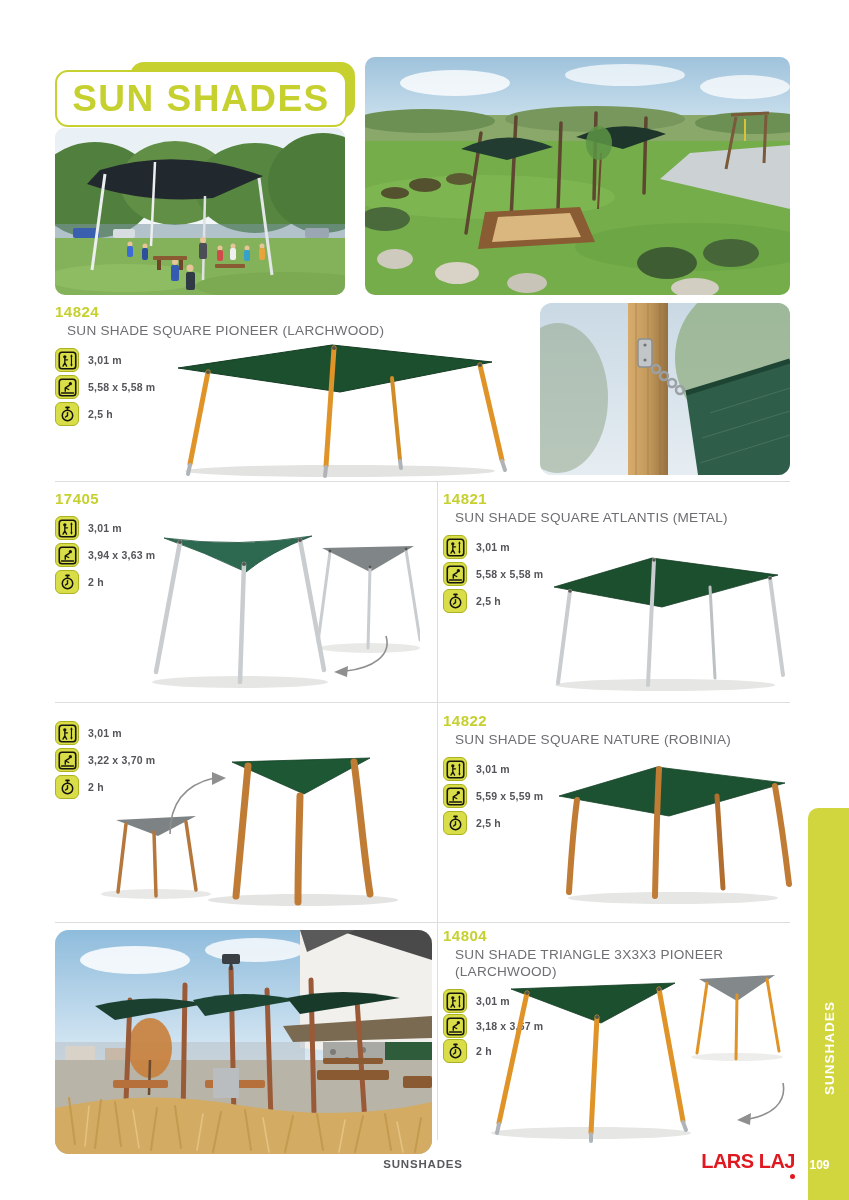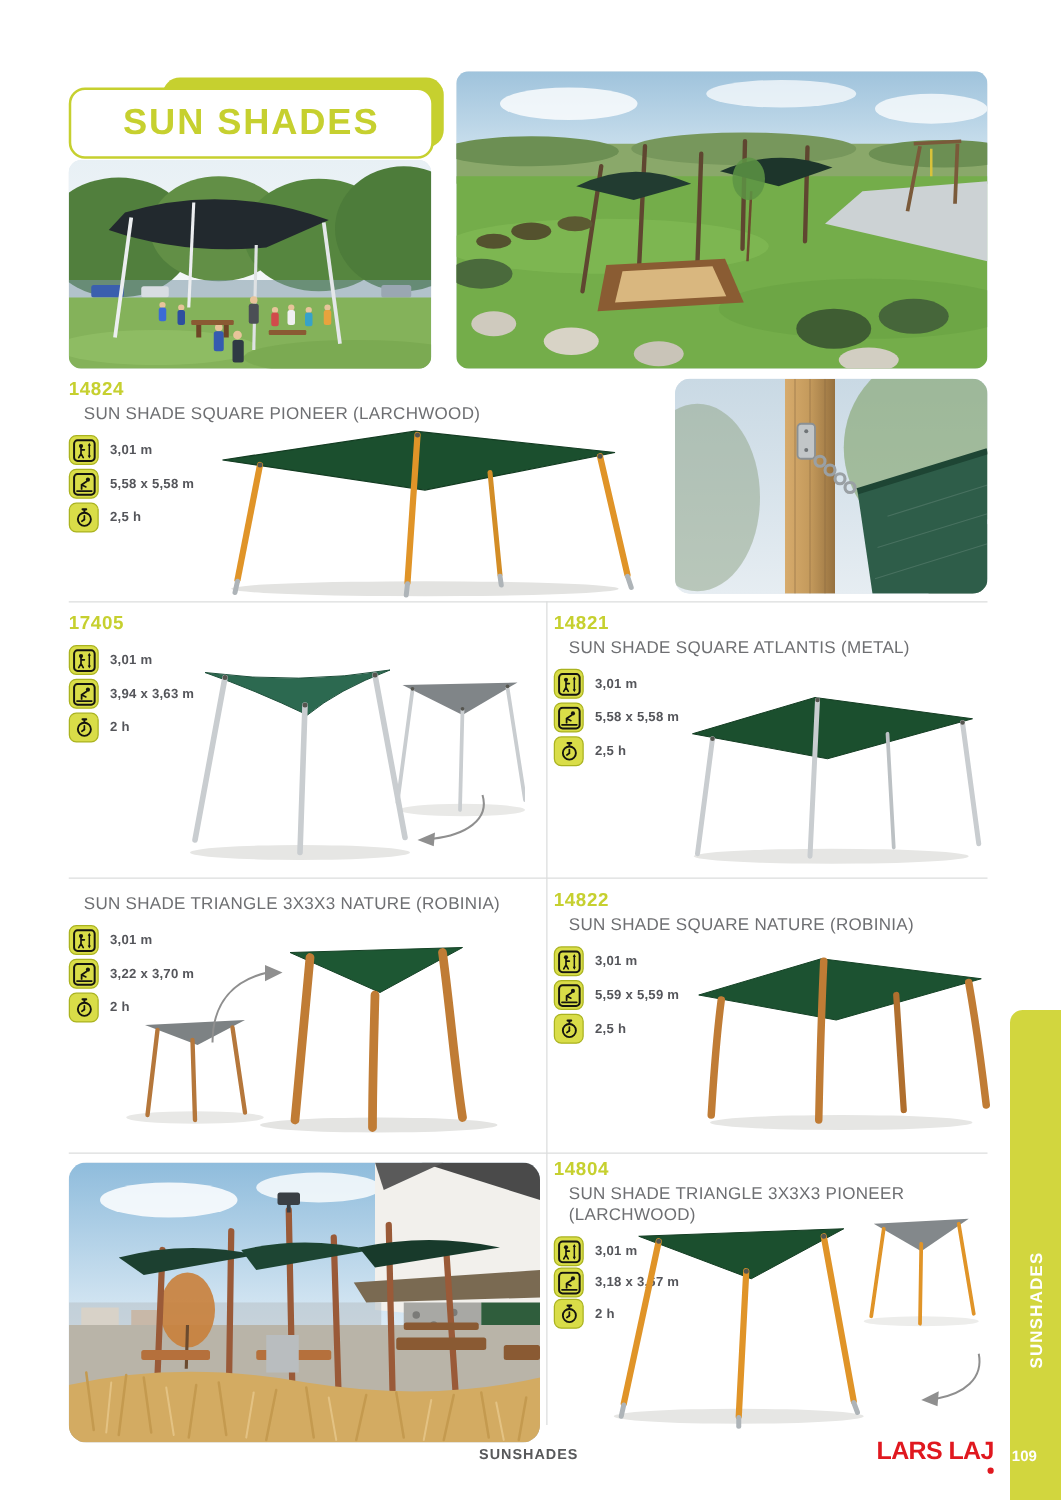--- a/index.html
+++ b/index.html
@@ -3,21 +3,21 @@
 <meta charset="utf-8">
 <style>
   html,body{margin:0;padding:0;background:#ffffff;}
   body{width:849px;height:1200px;position:relative;font-family:"Liberation Sans",sans-serif;overflow:hidden;}
   .abs{position:absolute;}
 
   
   .title-back{left:130px;top:62px;width:225px;height:56px;background:#c6d02f;border-radius:14px;}
   .title-box{left:55px;top:70px;width:288px;height:53px;background:#ffffff;border:2.5px solid #c6d02f;border-radius:13px;
              display:flex;align-items:center;justify-content:center;}
-  .title-text{font-size:29px;font-weight:bold;color:#c6d02f;letter-spacing:1.5px;}
+  .title-text{font-size:37px;font-weight:bold;color:#c6d02f;letter-spacing:1.5px;}
 
   
   .photo{overflow:hidden;background:#dfe8ee;}
   .photo svg{display:block;}
   .photo-left{left:55px;top:128px;width:290px;height:167px;border-radius:10px;}
   .photo-right{left:365px;top:57px;width:425px;height:238px;border-radius:10px;}
   .photo-detail{left:540px;top:303px;width:250px;height:172px;border-radius:12px;}
   .photo-bottom{left:55px;top:930px;width:377px;height:224px;border-radius:14px;}
 
   
@@ -383,21 +383,20 @@
         <circle cx="30" cy="46" r="1.8"></circle>
         <circle cx="114" cy="15" r="1.8"></circle>
         <circle cx="230" cy="33" r="1.8"></circle>
       </g>
   </svg>
 </div>
 
 <div class="abs hdiv" style="top:702px;"></div>
 
 <div class="abs product" style="left:55px;top:712px;">
-  <div class="pname">SUN SHADE TRIANGLE 3X3X3 NATURE (ROBINIA)</div>
   <div class="specs">
     <div class="spec">
       <span class="sicon">
           <svg viewBox="0 0 24 24">
             <use href="#sym-height"></use>
           </svg>
         </span>
       <span class="sval">3,01 m</span>
       </div>
     <div class="spec">

